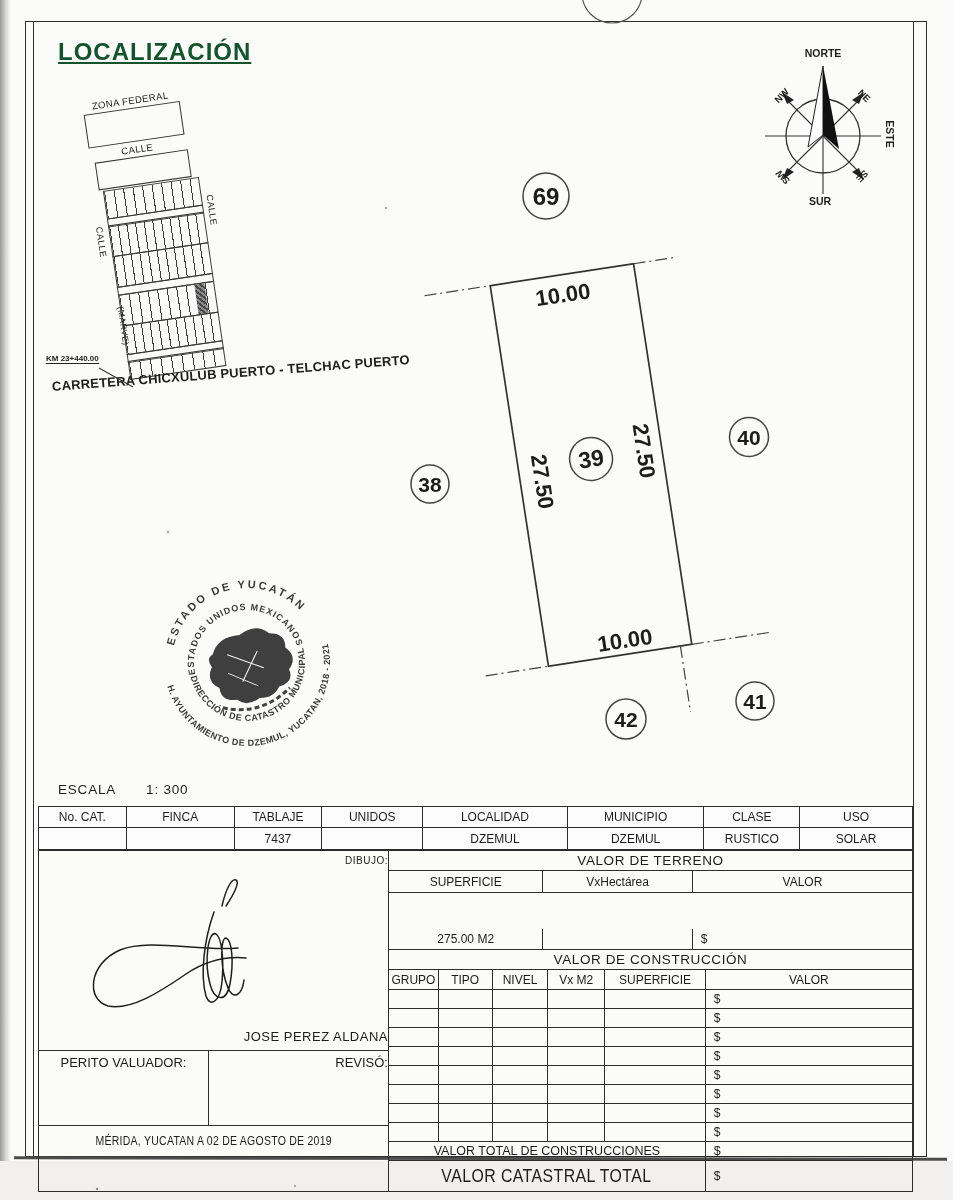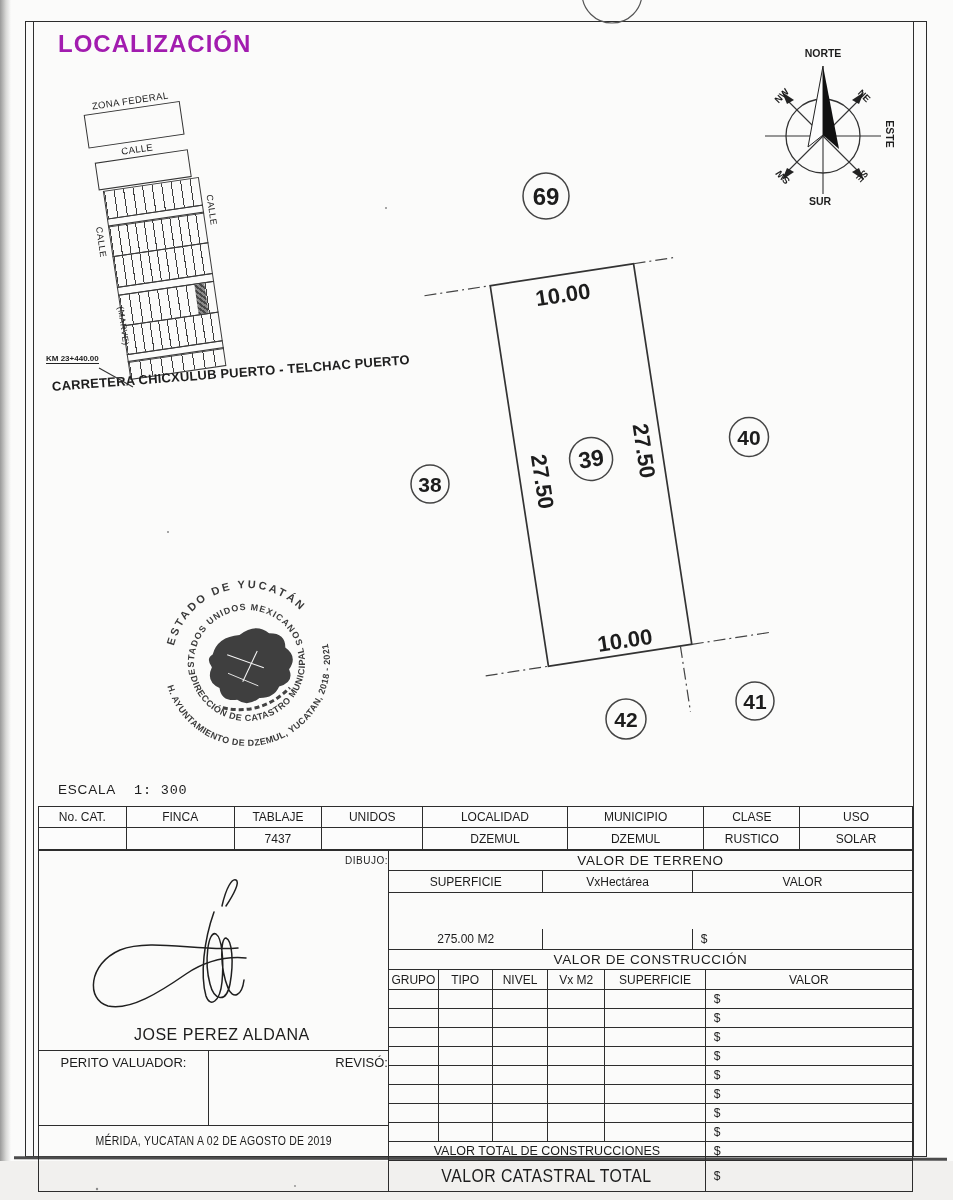--- a/index.html
+++ b/index.html
@@ -8,22 +8,22 @@
           color:#1c1c1c; }
   .scan-left { position:absolute; left:0; top:0; width:11px; height:1200px;
                background:linear-gradient(90deg,#9a9a99,#d9d9d7 55%,rgba(217,217,215,0)); }
   .scan-bottom { position:absolute; left:0; top:1161px; width:953px; height:39px; background:#f1f0ee; }
   .frame { position:absolute; left:25px; top:21px; width:902px; height:1136px;
            border:1.6px solid #2c2c2c; }
   .inner-left  { position:absolute; left:33px;  top:21px; height:1136px; border-left:1.2px solid #2f2f2f; }
   .inner-right { position:absolute; left:913px; top:21px; height:1136px; border-left:1.2px solid #2f2f2f; }
   .bottom-shadow { position:absolute; left:14px; top:1157px; width:933px; height:2.6px; background:#4c4c4c; transform:rotate(0.08deg); }
 
-  .page-title { position:absolute; left:58px; top:30px; font-size:24px; font-weight:bold;
-                letter-spacing:1px; color:#a21caf; }
+  .page-title { position:absolute; left:58px; top:38px; font-size:24px; font-weight:bold;
+                letter-spacing:1px; color:#14532d;text-decoration:underline; }
 
   
   .map-wrap { position:absolute; left:96px; top:90px; width:132px; height:316px;
               transform:rotate(-8.3deg); transform-origin:66px 160px; z-index:2; }
   .map-label { position:absolute; font-size:9.5px; letter-spacing:0.4px; color:#222; white-space:nowrap; }
   .zf-label   { left:6px; top:2px; width:100px; text-align:center; }
   .calle-top  { left:6px; top:51px; width:100px; text-align:center; }
   .rect1 { position:absolute; left:8px;  top:15px; width:97px; height:34px; border:1.3px solid #333; }
   .rect2 { position:absolute; left:12px; top:64px; width:94px; height:28px; border:1.3px solid #333; }
   .lots  { position:absolute; left:16px; top:94px; width:97px; }
@@ -37,37 +37,37 @@
   .v-label { position:absolute; font-size:9px; letter-spacing:0.5px; color:#222;
              transform:rotate(90deg); transform-origin:0 0; white-space:nowrap; }
 
   .km-label { position:absolute; left:46px; top:354px; font-size:8px; font-weight:bold;
               border-bottom:1px solid #222; color:#222; z-index:2; }
   .road-label { position:absolute; left:52px; top:379px; font-size:13px; font-weight:bold;
                 letter-spacing:0.2px; transform:rotate(-4.3deg); transform-origin:0 50%;
                 white-space:nowrap; color:#1d1d1d; z-index:2; }
 
   .escala { position:absolute; left:58px; top:782px; font-size:13.5px; letter-spacing:0.8px; color:#1d1d1d; }
-  .escala .val { margin-left:18px;font-family:Liberation Mono, monospace; }
+  .escala .val { margin-left:30px; }
 
   
   .tables { position:absolute; left:38px; top:806px; width:875px; z-index:3; font-size:12px; }
   .cell { display:flex; align-items:center; justify-content:center; overflow:hidden;
           border-right:1.3px solid #2d2d2d; white-space:nowrap; }
   .cell:last-child { border-right:none; }
   .t1 { border:1.3px solid #2d2d2d; background:rgba(255,255,255,0.4); }
   .t1 .row { display:grid; grid-template-columns:88fr 108fr 88fr 101fr 145fr 137fr 96fr 112fr; height:21px; }
   .t1 .row.head { border-bottom:1.3px solid #2d2d2d; }
 
   .main-block { border:1.3px solid #2d2d2d; display:flex; }
   .left-pane { width:350px; border-right:1.3px solid #2d2d2d; }
   .dibujo { height:200px; border-bottom:1.3px solid #2d2d2d; position:relative; }
   .dibujo-label { text-align:right; padding-top:4px; font-size:10px; letter-spacing:0.5px; }
-  .author { position:absolute; bottom:6px; left:0; width:100%; text-align:left;
-            padding-left:95px; font-size:16px; letter-spacing:0.5px; }
+  .author { position:absolute; bottom:6px; left:0; width:100%; text-align:right;
+            padding-left:95px; font-size:13px; letter-spacing:0.5px; }
   .perito-row { height:75px; border-bottom:1.3px solid #2d2d2d; display:flex; }
   .perito-cell { width:170px; border-right:1.3px solid #2d2d2d; text-align:center; padding-top:4px; font-size:13px; }
   .reviso-cell { flex:1; text-align:right; padding-top:4px; font-size:13px; }
   .date-row { height:29px; display:flex; align-items:center; justify-content:center; }
   .date-row span { font-size:12.5px; transform:scaleX(0.84); white-space:nowrap; letter-spacing:0.3px; }
 
   .right-pane { flex:1; }
   .title-row { height:20px; display:flex; align-items:center; justify-content:center;
                font-size:13.5px; letter-spacing:0.6px; border-bottom:1.3px solid #2d2d2d; }
   .terr-grid  { display:grid; grid-template-columns:155fr 150fr 220fr; }

